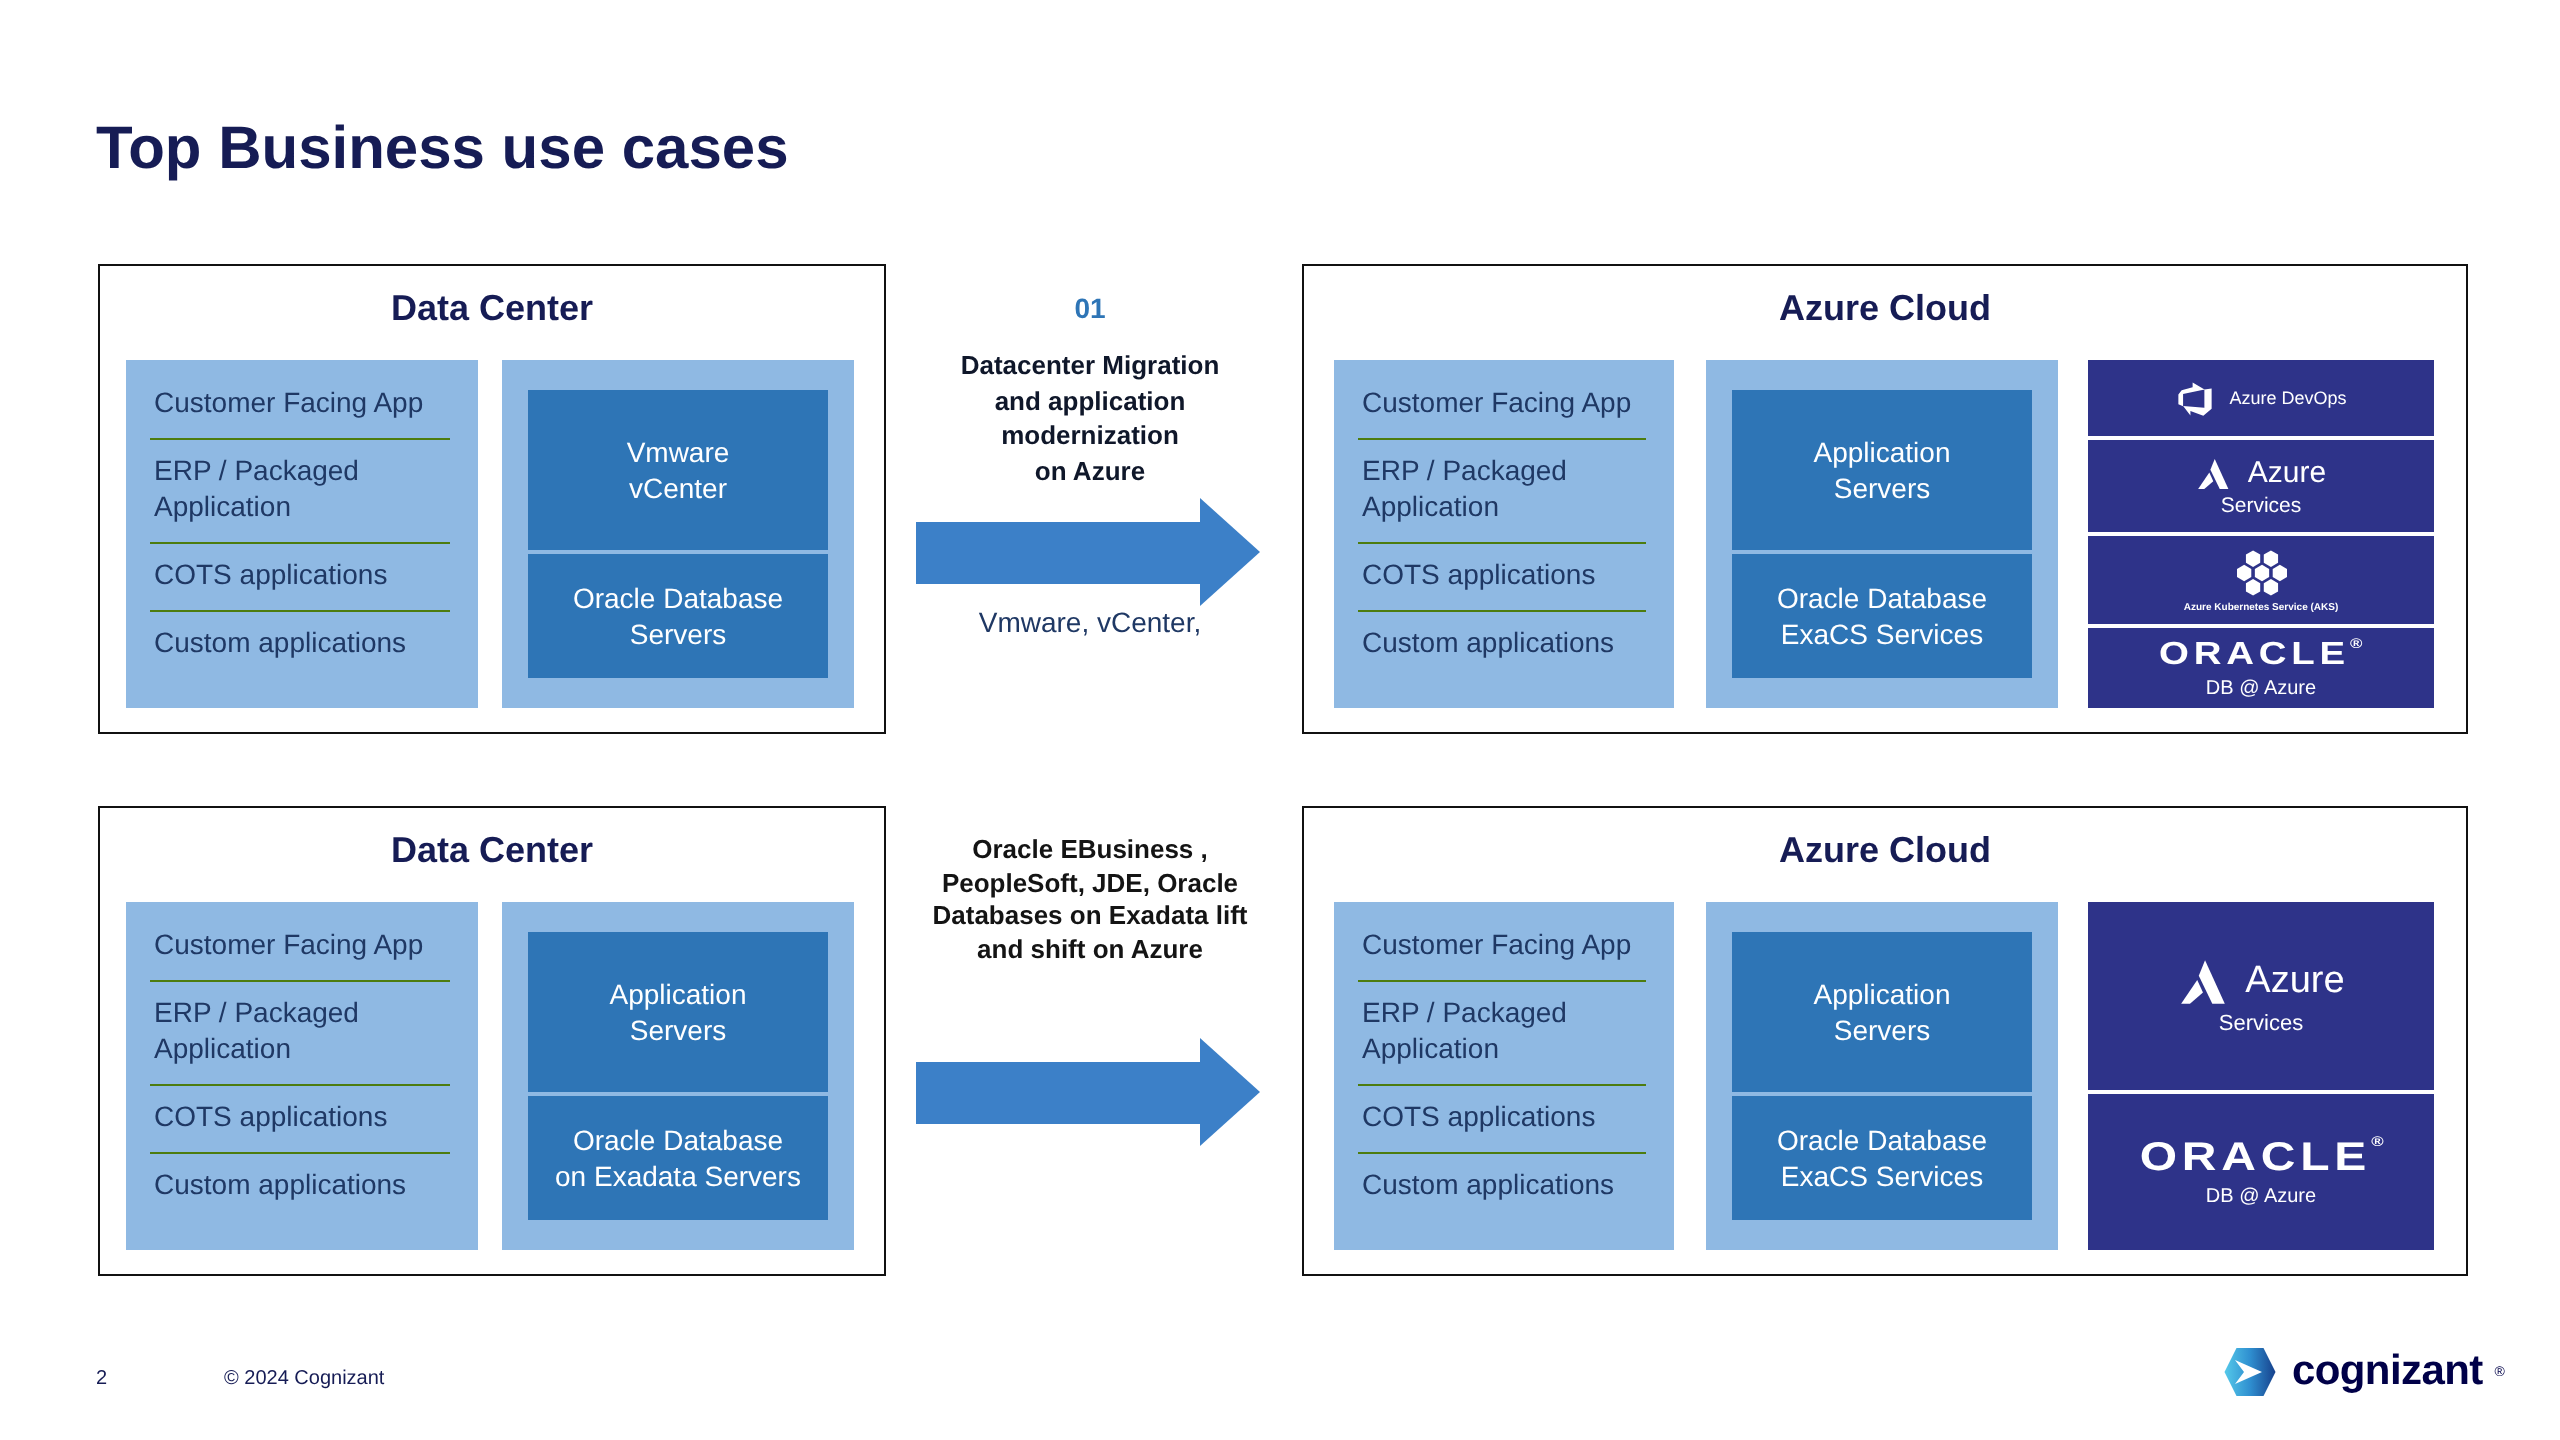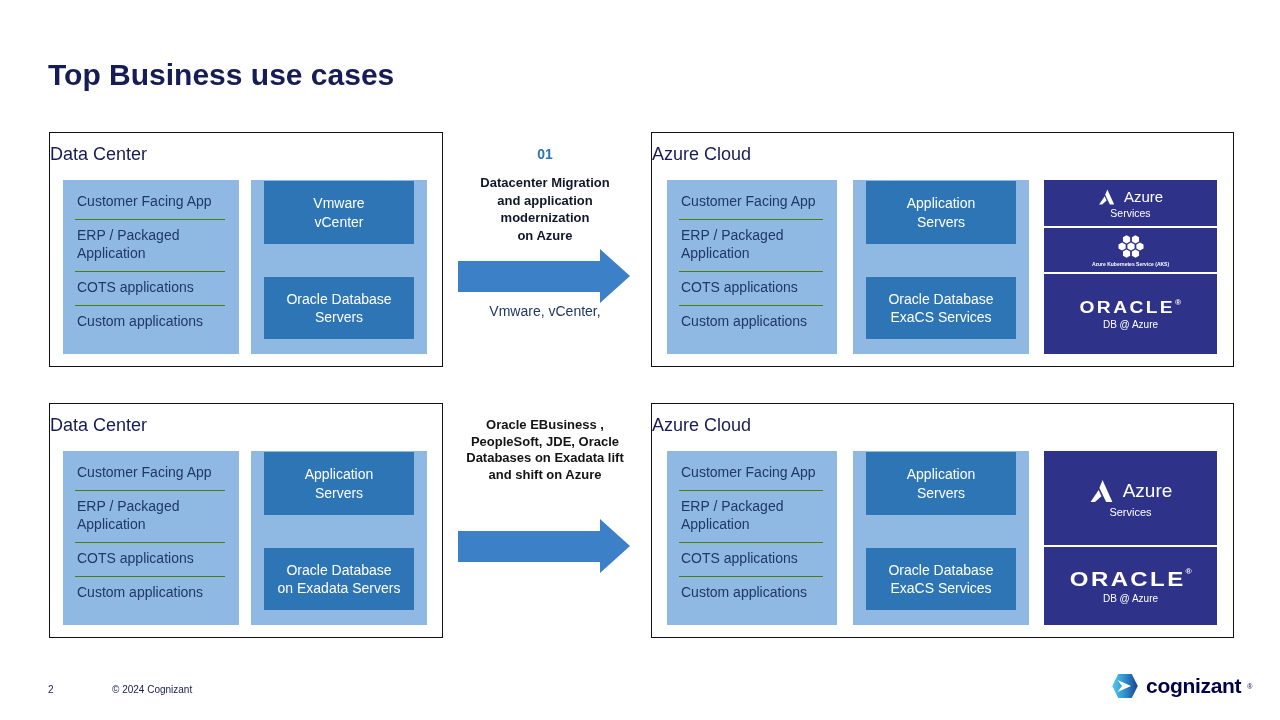--- a/index.html
+++ b/index.html
@@ -8,38 +8,38 @@
 
   .slide-title { position:absolute; left:48px; top:58px; font-size:30px; font-weight:bold;
                  color:#161c55; letter-spacing:0; }
 
   
   .outer-box { position:absolute; background:#fff; border:1px solid #111; width:392px; height:233px; }
   .outer-box.wide { width:581px; }
   .r1 { top:132px; } .r2 { top:403px; }
   .dc-box { left:49px; } .az-box { left:651px; }
 
-  .box-title { position:absolute; top:11px; left:0; right:0; text-align:left;
-               font-size:18px; font-weight:normal; color:#161c55; }
+  .box-title { position:absolute; top:11px; left:0; right:0; text-align:center;
+               font-size:18px; font-weight:bold; color:#161c55; }
 
   
   .list-panel { position:absolute; top:47px; width:176px; height:174px; background:#8fb9e3;
                 box-sizing:border-box; padding:6px 14px 0 12px; }
   .dc-box .list-panel { left:13px; }
   .az-box .list-panel { left:15px; width:170px; }
   .list-item { font-size:14px; color:#1f3864; padding:7px 0 8px 2px; line-height:1.28;
                border-bottom:1px solid #4d7c0f; }
   .list-item:last-child { border-bottom:none; }
 
   .srv-panel { position:absolute; top:47px; left:201px; width:176px; height:174px; background:#8fb9e3; }
   .blue-box { position:absolute; left:13px; width:150px; background:#2e75b6; color:#fff;
               font-size:14px; text-align:center; display:flex; flex-direction:column;
               justify-content:center; line-height:1.3; }
   .blue-box .bb-line { display:block; }
-  .blue-box.b1 { top:1px; height:63px; }
+  .blue-box.b1 { top:15px; height:80px; }
   .blue-box.b2 { top:97px; height:62px; }
 
   
   .dark-panel { position:absolute; top:47px; left:392px; width:173px; height:174px;
                 background:#2e3389; color:#fff; display:flex; flex-direction:column; }
   .dark-sec { display:flex; flex-direction:column; align-items:center; justify-content:center;
               border-bottom:2px solid #fff; box-sizing:border-box; }
   .dark-sec:last-child { border-bottom:none; flex:1; }
   .sec-row { display:flex; align-items:center; justify-content:center; gap:8px; }
   .sec-devops { height:40px; }
@@ -141,20 +141,30 @@
       <div class="blue-box b1">
         <span class="bb-line">Application</span>
         <span class="bb-line">Servers</span>
       </div>
       <div class="blue-box b2">
         <span class="bb-line">Oracle Database</span>
         <span class="bb-line">ExaCS Services</span>
       </div>
     </div>
     <div class="dark-panel">
+      <div class="dark-sec sec-devops">
+        <div class="sec-row">
+          <span class="icon">
+            <svg width="19" height="19" viewBox="0 0 16 16">
+                <path fill="#fff" d="M15 3.62v8.51L11.5 15l-5.43-1.98v1.96L3 10.97l8.95.7V4.01L15 3.62zm-2.98.43L7 1v2L2.38 4.36 1 6.13v4.03l1.98.87V5.87l9.04-1.82z"></path>
+              </svg>
+          </span>
+          <span class="devops-label">Azure DevOps</span>
+        </div>
+      </div>
       <div class="dark-sec sec-azure">
         <div class="sec-row">
           <span class="icon">
             <svg width="18" height="18" viewBox="0 0 100 100">
                 <polygon fill="#fff" points="52,8 90,92 66,92 40,38"></polygon>
                 <polygon fill="#fff" points="37,46 48,70 23,92 6,92"></polygon>
               </svg>
           </span>
           <span class="azure-label">Azure</span>
         </div>

